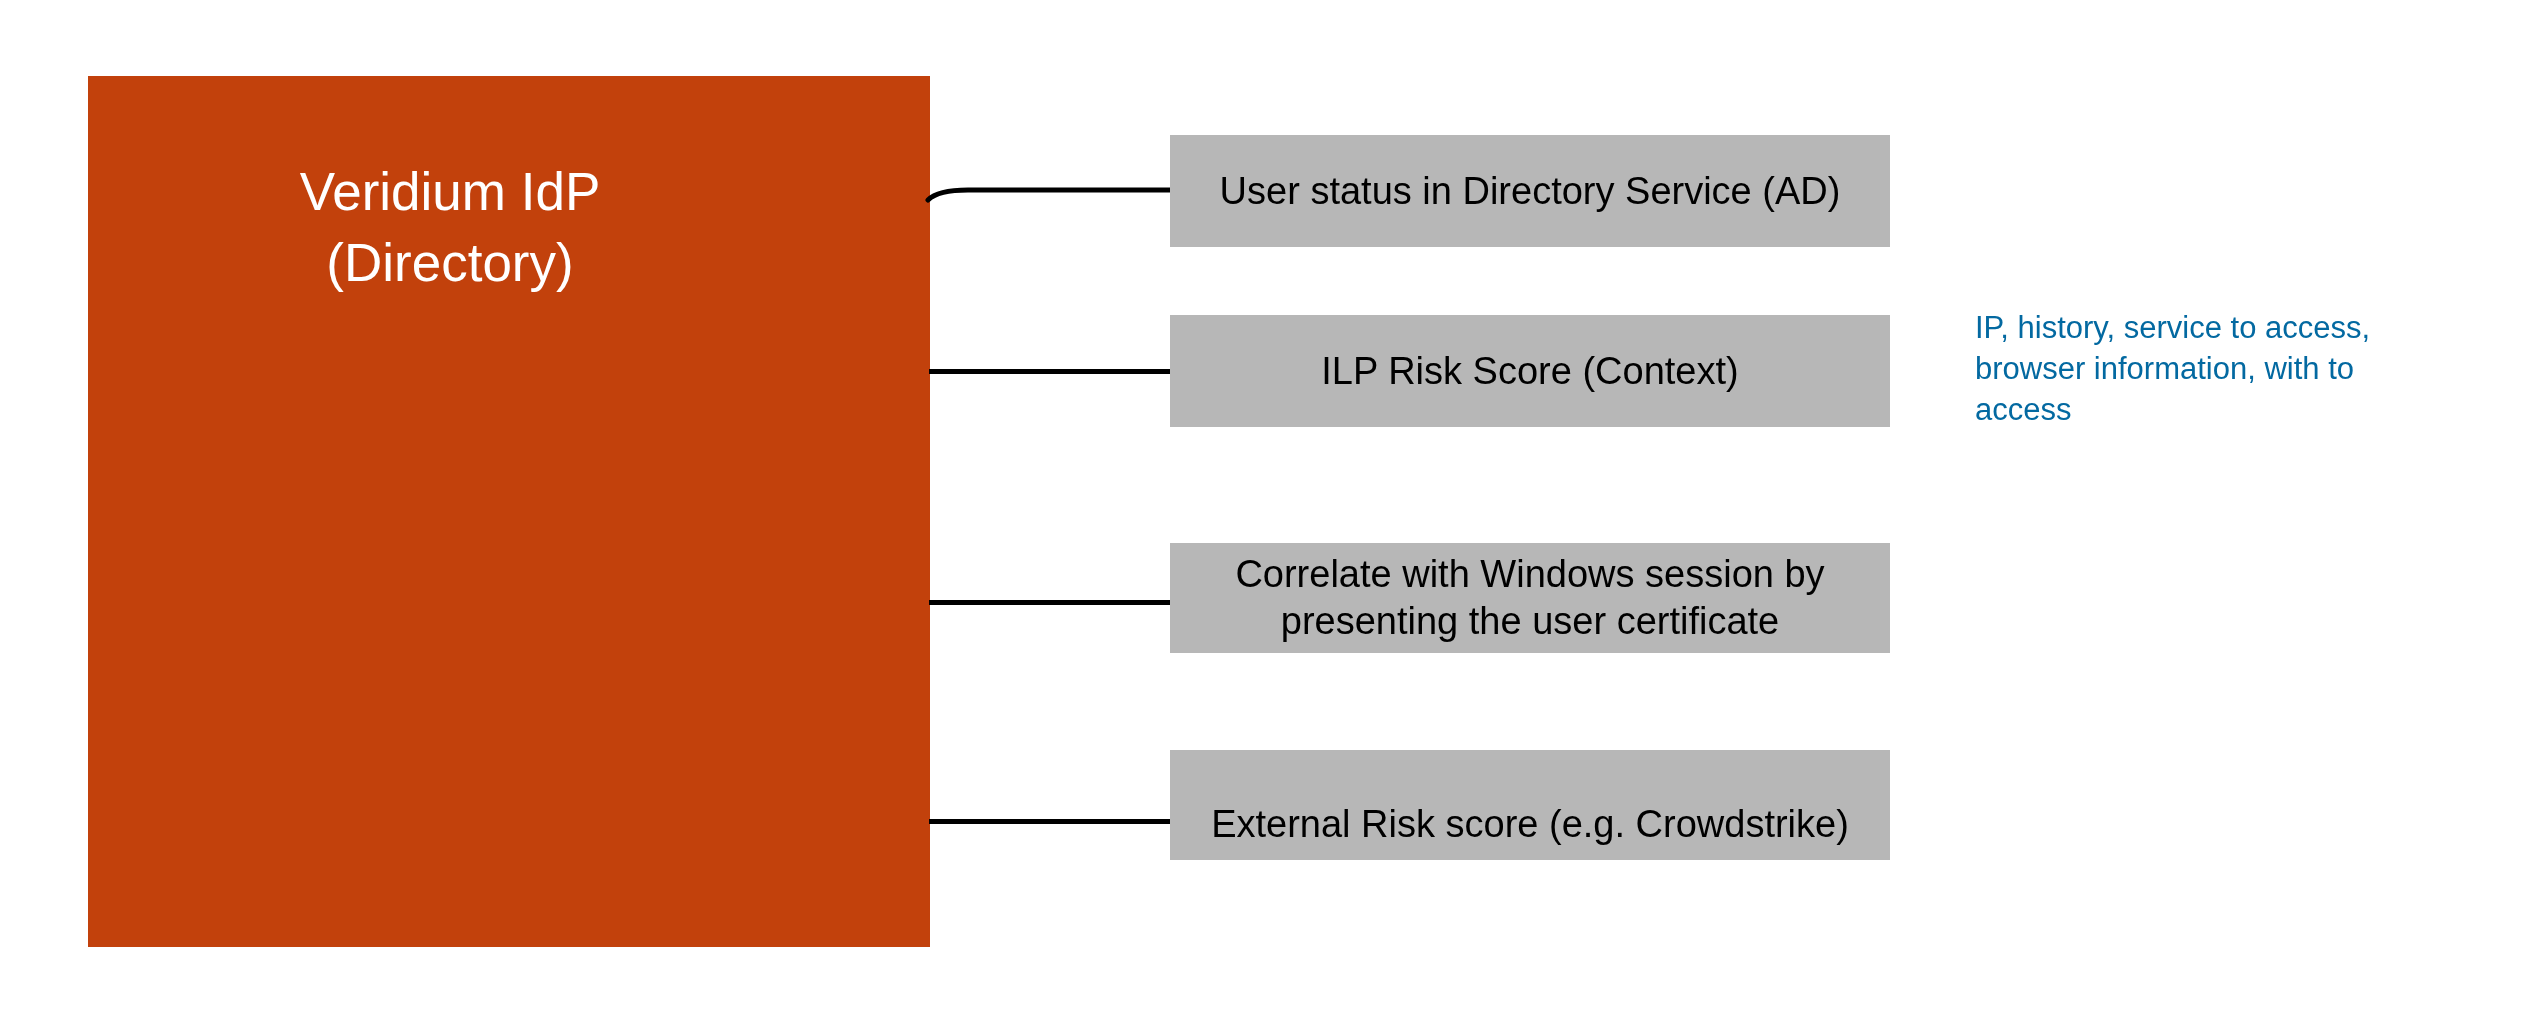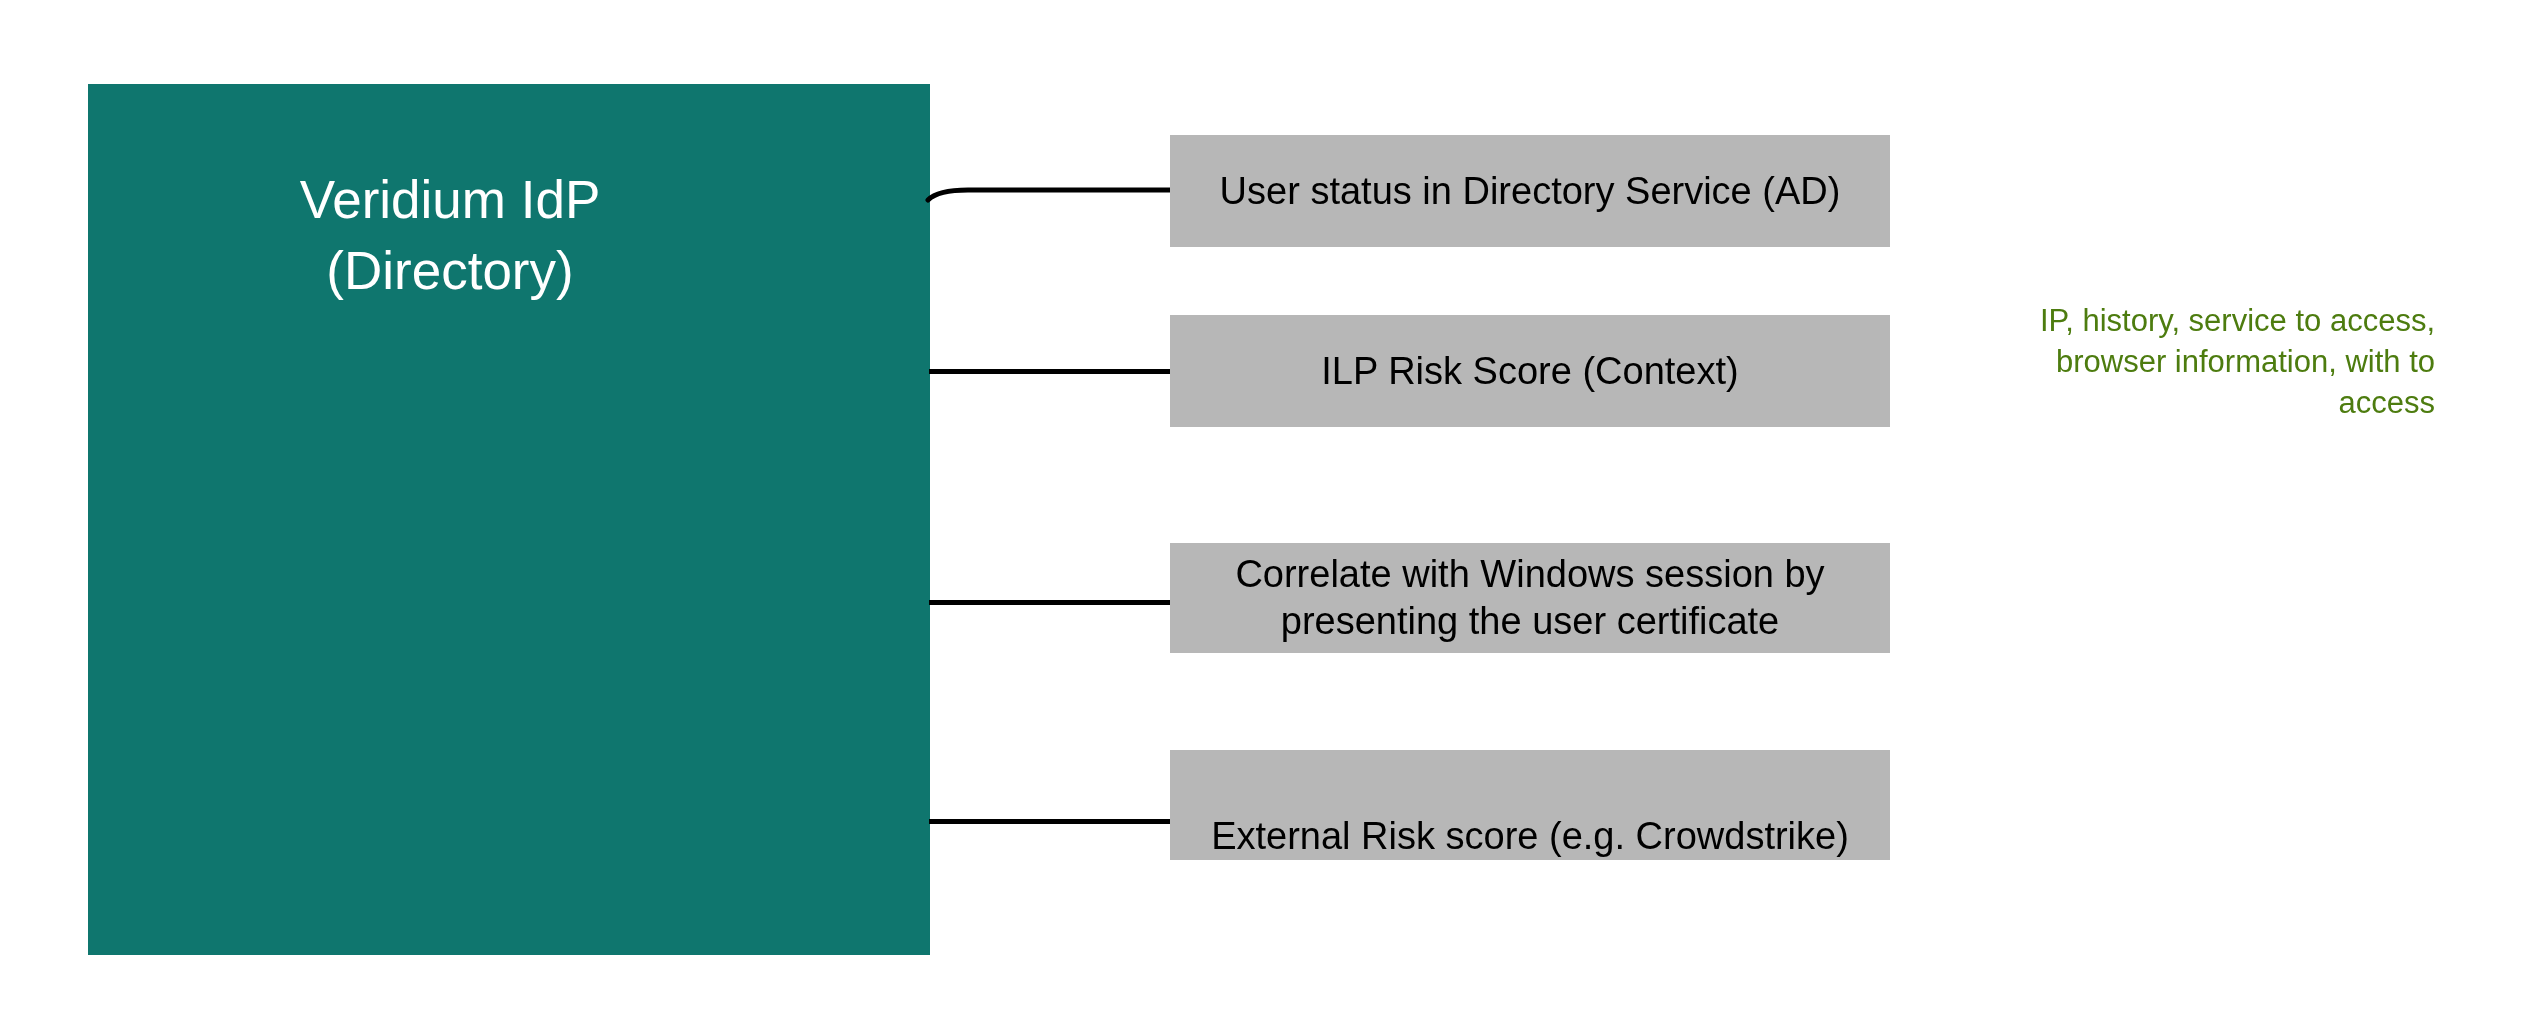--- a/index.html
+++ b/index.html
@@ -6,23 +6,23 @@
   .canvas {
     position: relative;
     width: 2523px;
     height: 1020px;
     background: #ffffff;
     font-family: "Liberation Sans", sans-serif;
     overflow: hidden;
   }
   .idp-box {
     position: absolute;
-    left: 88px; top: 84px;
+    left: 88px; top: 76px;
     width: 842px; height: 871px;
-    background: #0f766e;
+    background: #c2410c;
   }
   .idp-title {
     position: absolute;
     left: 62px; top: 80px;
     width: 600px;
     text-align: center;
     color: #ffffff;
     font-size: 53px;
     line-height: 71px;
     font-weight: 400;
@@ -33,21 +33,21 @@
     width: 720px;
     background: #B7B7B7;
     display: flex;
     align-items: center;
     justify-content: center;
     text-align: center;
     color: #000000;
     font-size: 38px;
     line-height: 47px;
     box-sizing: border-box;
-    padding: 0 14px;
+    padding: 12px 14px;
   }
   .f1 { top: 135px; height: 112px; }
   .f2 { top: 315px; height: 112px; }
   .f3 { top: 543px; height: 110px; }
   .f4 { top: 750px; height: 110px; align-items: flex-end; }
   .connector-svg {
     position: absolute;
     left: 924px; top: 178px;
     width: 250px; height: 28px;
   }
@@ -56,24 +56,24 @@
     left: 929px;
     width: 242px;
     height: 5px;
     background: #000000;
   }
   .c2 { top: 369px; }
   .c3 { top: 600px; }
   .c4 { top: 819px; }
   .annotation {
     position: absolute;
-    left: 1975px; top: 300px;
+    left: 1975px; top: 307px;
     width: 460px;
-    text-align: right;
-    color: #4d7c0f;
+    text-align: left;
+    color: #0369a1;
     font-size: 31px;
     line-height: 41px;
   }
 </style>
 </head>
 <body>
 
 <div class="canvas">
 
   <div class="idp-box">

